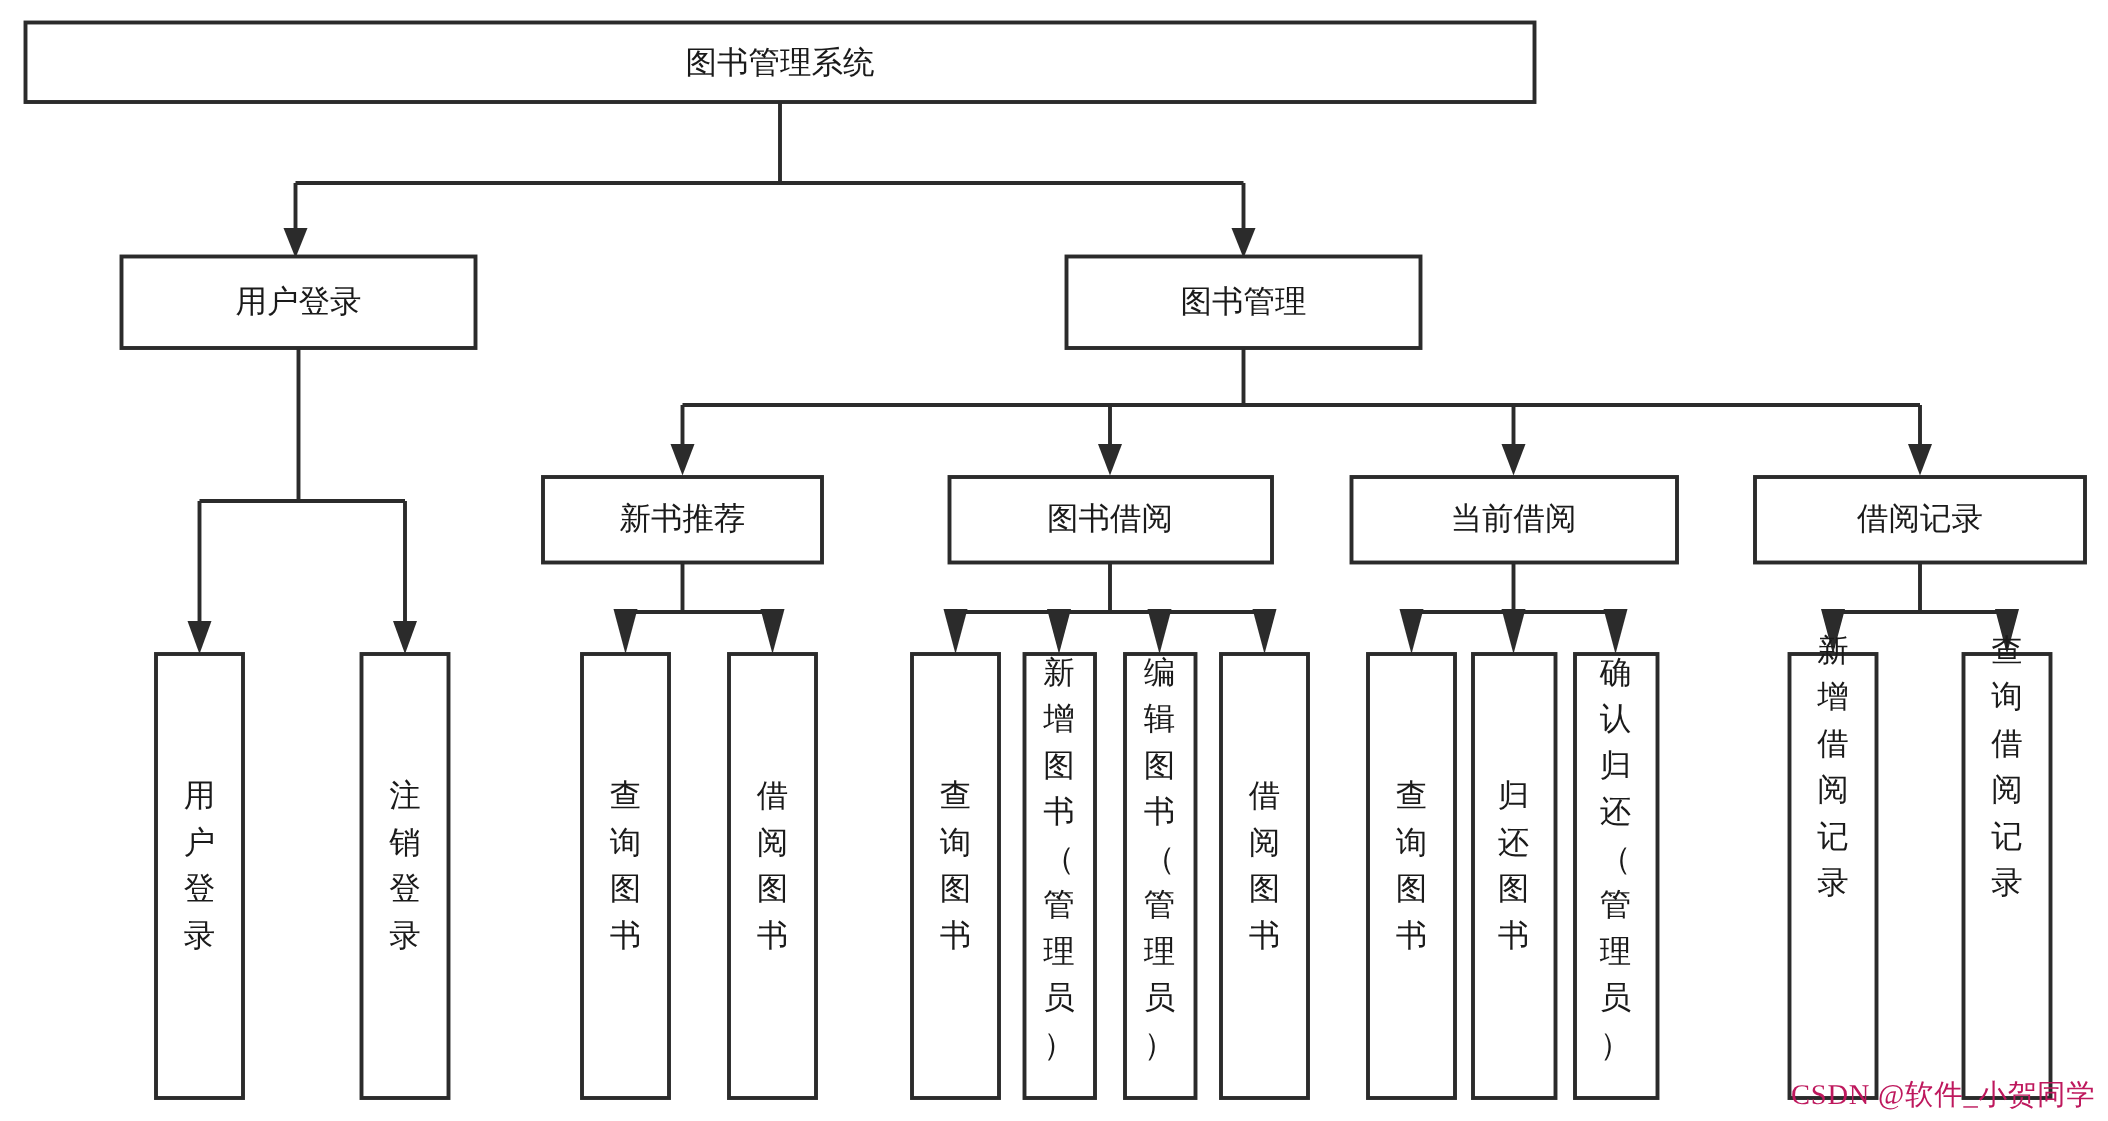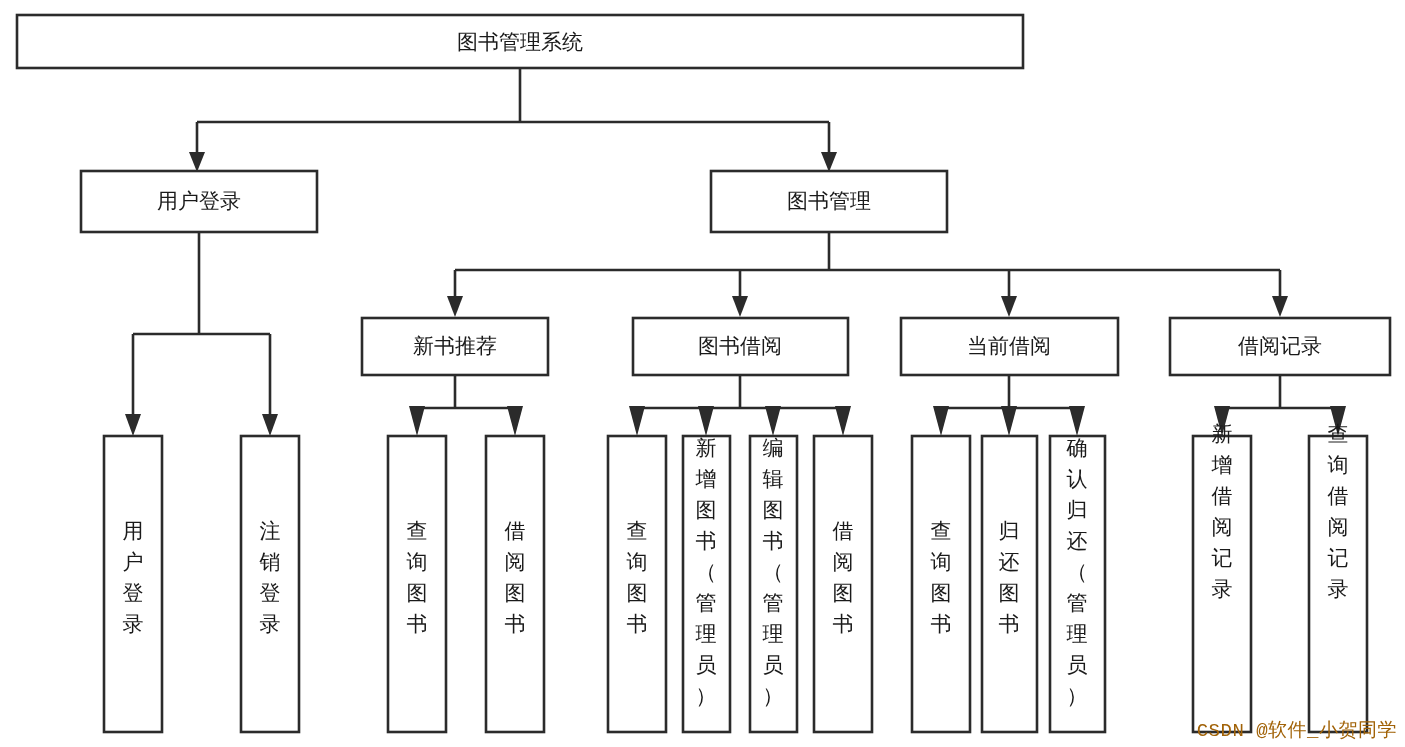--- a/index.html
+++ b/index.html
@@ -53,23 +53,23 @@
   .node-label-v {
     font-family: "DejaVu Sans", "Liberation Sans", sans-serif;
     font-size: 21px;
     fill: #1a1a1a;
     text-anchor: middle;
   }
   .watermark-text {
     position: absolute;
     right: 8px;
     bottom: 4px;
-    font-family: Liberation Mono, monospace;
+    font-family: Liberation Serif, serif;
     font-size: 19px;
-    color: #a16207;
+    color: #be185d;
     letter-spacing: 0.5px;
     white-space: nowrap;
     pointer-events: none;
     user-select: none;
   }
 </style>
 </head>
 <body>
 
 <div id="diagram-root">

